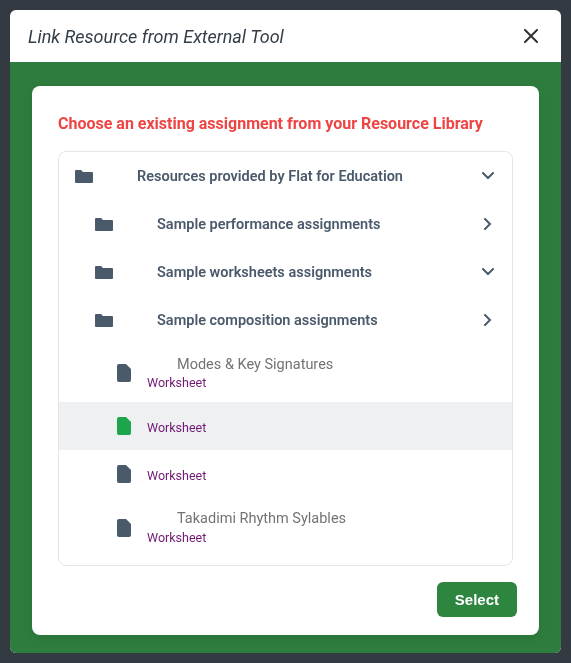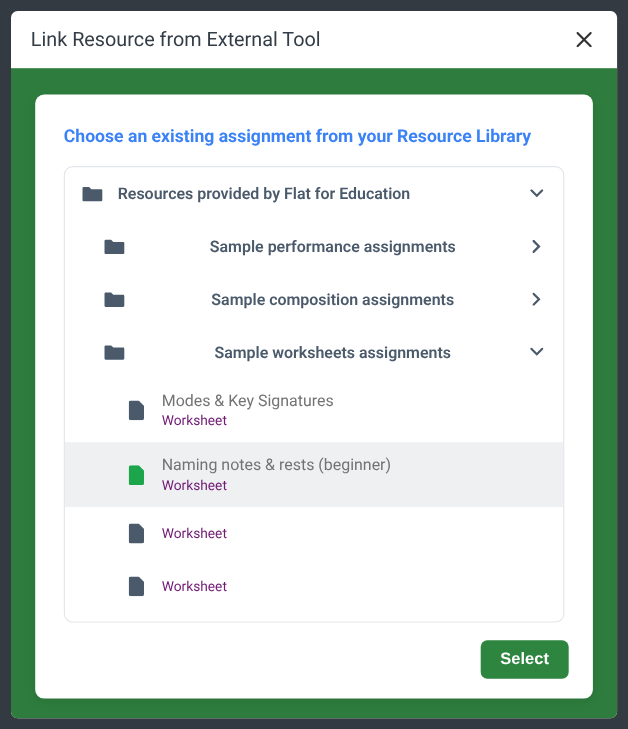--- a/index.html
+++ b/index.html
@@ -23,20 +23,21 @@
   .modal-header {
     padding: 14px 18px;
     display: flex;
     align-items: center;
     justify-content: space-between;
   }
   .modal-title {
     font-size: 18px;
     color: #333d47;
     font-weight: 400;
+    font-style: italic;
   }
   .close-btn {
     width: 24px; height: 24px;
     display:flex;align-items:center;justify-content:center;
     color:#333;
     cursor:pointer;
     font-size:18px;
   }
   .green-area {
     flex:1;
@@ -51,52 +52,53 @@
     box-shadow: 0 2px 10px rgba(0,0,0,0.1);
     display:flex;
     flex-direction:column;
     position:relative;
     overflow:hidden;
   }
   .card-heading {
     padding: 28px 26px 18px 26px;
     font-size:16px;
     font-weight:700;
-    color:#3b82f6;
+    color:#ef4444;
   }
   .tree {
     flex:1;
     margin: 0 26px;
     border:1px solid #e2e5e9;
     border-radius:8px;
     overflow:hidden;
   }
   .row {
     display:flex;
     align-items:center;
     padding: 12px 14px;
     cursor:pointer;
     min-height:48px;
   }
-  .row.depth-1 { padding-left: 34px; text-align: center; }
+  .row.depth-1 { padding-left: 34px; }
   .row.depth-2 { padding-left: 54px; }
   .row.selected { background:#eef0f2; }
   .folder-icon, .file-icon {
     width:22px;height:18px;
     flex:0 0 auto;
     margin-right:12px;
     display:flex;align-items:center;justify-content:center;
   }
   .folder-icon svg, .file-icon svg { display:block; }
   .file-icon.green svg path { fill:#1ca54a; }
   .row-label {
     flex:1;
     color:#4a5a6b;
     font-weight:600;
     font-size:14.5px;
+    margin-left:30px;
   }
   .row-label.item-title {
     color:#737373;
     font-weight:400;
     font-size:14.5px;
     line-height:1.2;
   }
   .item-sub {
     color:#701a75;
     font-size:12.5px;
@@ -179,62 +181,61 @@
               </svg>
           </span>
         </div>
 
         <div class="row depth-1">
           <span class="folder-icon">
             <svg width="20" height="16" viewBox="0 0 20 16">
                 <path fill="#4a5a6b" d="M2 2h5l2 2h9a1 1 0 0 1 1 1v9a1 1 0 0 1-1 1H2a1 1 0 0 1-1-1V3a1 1 0 0 1 1-1z"></path>
               </svg>
           </span>
+          <span class="row-label">Sample worksheets assignments</span>
+          <span class="chev">
+            <svg width="12" height="8" viewBox="0 0 12 8">
+                <path d="M1 1l5 5 5-5" fill="none" stroke="#4a5a6b" stroke-width="2" stroke-linecap="round"></path>
+              </svg>
+          </span>
+        </div>
+
+        <div class="row depth-1">
+          <span class="folder-icon">
+            <svg width="20" height="16" viewBox="0 0 20 16">
+                <path fill="#4a5a6b" d="M2 2h5l2 2h9a1 1 0 0 1 1 1v9a1 1 0 0 1-1 1H2a1 1 0 0 1-1-1V3a1 1 0 0 1 1-1z"></path>
+              </svg>
+          </span>
           <span class="row-label">Sample composition assignments</span>
           <span class="chev">
             <svg width="8" height="12" viewBox="0 0 8 12">
                 <path d="M1 1l5 5-5 5" fill="none" stroke="#4a5a6b" stroke-width="2" stroke-linecap="round"></path>
               </svg>
           </span>
         </div>
 
-        <div class="row depth-1">
-          <span class="folder-icon">
-            <svg width="20" height="16" viewBox="0 0 20 16">
-                <path fill="#4a5a6b" d="M2 2h5l2 2h9a1 1 0 0 1 1 1v9a1 1 0 0 1-1 1H2a1 1 0 0 1-1-1V3a1 1 0 0 1 1-1z"></path>
-              </svg>
-          </span>
-          <span class="row-label">Sample worksheets assignments</span>
-          <span class="chev">
-            <svg width="12" height="8" viewBox="0 0 12 8">
-                <path d="M1 1l5 5 5-5" fill="none" stroke="#4a5a6b" stroke-width="2" stroke-linecap="round"></path>
-              </svg>
-          </span>
-        </div>
-
         <div class="row depth-2">
           <span class="file-icon">
             <svg width="14" height="18" viewBox="0 0 14 18">
                 <path fill="#4a5a6b" d="M2 0h7l5 5v11a2 2 0 0 1-2 2H2a2 2 0 0 1-2-2V2a2 2 0 0 1 2-2z"></path>
               </svg>
           </span>
           <span class="item-text">
             <span class="row-label item-title">Modes &amp; Key Signatures</span>
             <span class="item-sub">Worksheet</span>
           </span>
         </div>
 
         <div class="row depth-2 selected">
           <span class="file-icon green">
             <svg width="14" height="18" viewBox="0 0 14 18">
                 <path fill="#1ca54a" d="M2 0h7l5 5v11a2 2 0 0 1-2 2H2a2 2 0 0 1-2-2V2a2 2 0 0 1 2-2z"></path>
               </svg>
           </span>
           <span class="item-text">
-            <span class="row-label item-title">Naming notes &amp; rests (beginner)</span>
             <span class="item-sub">Worksheet</span>
           </span>
         </div>
 
         <div class="row depth-2">
           <span class="file-icon">
             <svg width="14" height="18" viewBox="0 0 14 18">
                 <path fill="#4a5a6b" d="M2 0h7l5 5v11a2 2 0 0 1-2 2H2a2 2 0 0 1-2-2V2a2 2 0 0 1 2-2z"></path>
               </svg>
           </span>
@@ -243,20 +244,21 @@
           </span>
         </div>
 
         <div class="row depth-2">
           <span class="file-icon">
             <svg width="14" height="18" viewBox="0 0 14 18">
                 <path fill="#4a5a6b" d="M2 0h7l5 5v11a2 2 0 0 1-2 2H2a2 2 0 0 1-2-2V2a2 2 0 0 1 2-2z"></path>
               </svg>
           </span>
           <span class="item-text">
+            <span class="row-label item-title">Takadimi Rhythm Sylables</span>
             <span class="item-sub">Worksheet</span>
           </span>
         </div>
 
       </div>
 
       <div class="footer">
         <button class="select-btn">Select</button>
       </div>
 

